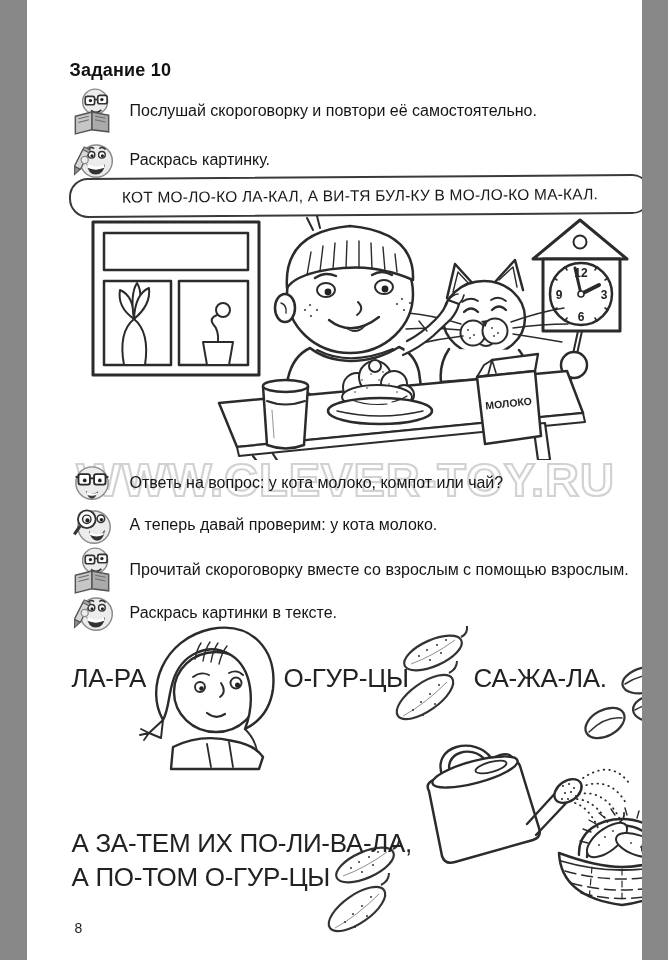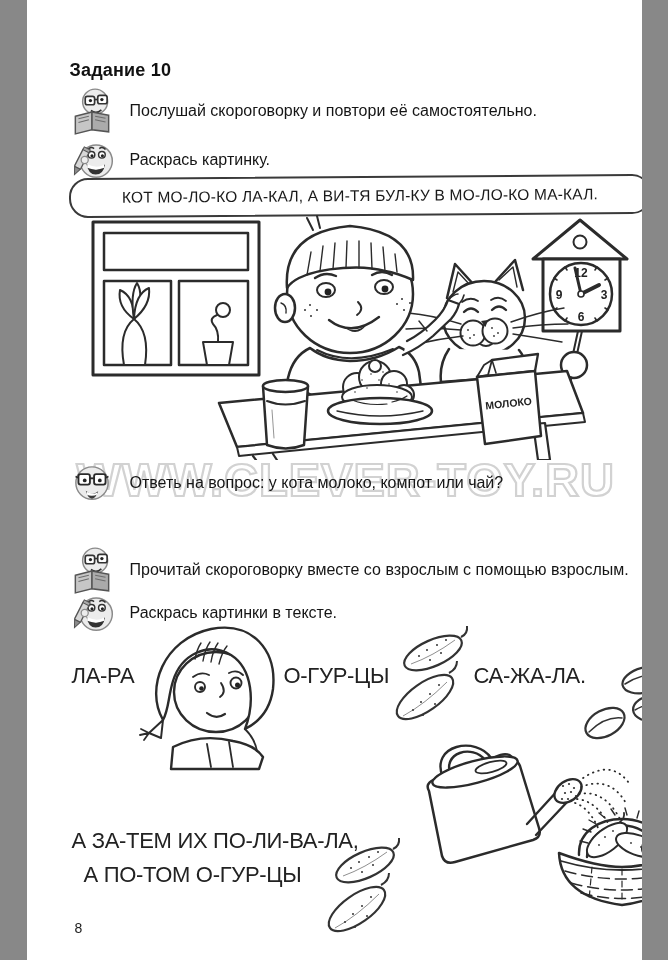--- a/index.html
+++ b/index.html
@@ -19,21 +19,21 @@
   }
   .scene{position:absolute;left:40px;top:214px;z-index:1;}
   .watermark{
     position:absolute;left:50px;top:452px;width:612px;z-index:5;
     font-size:47px;font-weight:700;letter-spacing:1px;white-space:nowrap;
     color:rgba(225,225,225,.85);
     -webkit-text-fill-color:rgba(255,255,255,.55);
     -webkit-text-stroke:2.2px #d2d2d2;
     pointer-events:none;
   }
-  .rtxt{position:absolute;font-size:22px;color:#222;white-space:nowrap;letter-spacing:-.3px;z-index:6;}
+  .rtxt{position:absolute;font-size:26px;color:#222;white-space:nowrap;letter-spacing:-.3px;z-index:6;}
   .rpic{position:absolute;z-index:4;}
   .pagenum{position:absolute;left:48px;top:920px;font-size:14px;color:#222;}
   svg{display:block;}
   .defs{position:absolute;width:0;height:0;overflow:hidden;}
 </style>
 </head>
 <body>
 
 <svg class="defs" aria-hidden="true">
   <defs>
@@ -266,20 +266,26 @@
   </svg>
 
   <div class="watermark">WWW.CLEVER-TOY.RU</div>
 
   <div class="inst" style="top:458px">
     <svg class="icon">
         <use href="#sym-glasses"></use>
       </svg>
     <span class="txt">Ответь на вопрос: у кота молоко, компот или чай?</span>
   </div>
+  <div class="inst" style="top:500px">
+    <svg class="icon">
+        <use href="#sym-magnifier"></use>
+      </svg>
+    <span class="txt">А теперь давай проверим: у кота молоко.</span>
+  </div>
   <div class="inst" style="top:545px">
     <svg class="icon">
         <use href="#sym-reading"></use>
       </svg>
     <span class="txt">Прочитай скороговорку вместе со взрослым с помощью взрослым.</span>
   </div>
   <div class="inst" style="top:588px">
     <svg class="icon">
         <use href="#sym-pencil"></use>
       </svg>
@@ -340,21 +346,21 @@
     </g>
     <g stroke-width="1.8" stroke-dasharray="0.6 5" stroke-linecap="round">
       <path d="M184,42 Q214,22 232,50"></path>
       <path d="M182,51 Q212,39 228,69"></path>
       <path d="M180,58 Q206,53 222,85"></path>
       <path d="M178,63 Q200,65 214,97"></path>
       <path d="M176,67 Q194,73 204,105"></path>
     </g>
   </svg>
 
-  <div class="rtxt" style="left:57px;top:862px">А ПО-ТОМ О-ГУР-ЦЫ</div>
+  <div class="rtxt" style="left:45px;top:862px">А ПО-ТОМ О-ГУР-ЦЫ</div>
   <svg class="rpic" style="left:288px;top:832px" width="92" height="110">
       <use href="#sym-cucumbers"></use>
     </svg>
   <svg class="rpic" style="left:520px;top:793px" width="150" height="122" viewBox="0 0 150 122" fill="none" stroke="#2b2b2b" stroke-width="2.4" stroke-linecap="round" stroke-linejoin="round">
     <path d="M32,62 C30,14 120,14 118,62" stroke-width="2.4"></path>
     <path d="M40,64 C40,22 110,22 110,64" stroke-width="2.4"></path>
     <path d="M33,48 l8,2 M36,36 l8,3 M42,27 l7,4 M52,20 l6,5 M64,16 l4,6 M78,15 l2,7 M92,18 l-2,7 M103,24 l-5,5 M111,34 l-7,3" stroke-width="1.4"></path>
     <ellipse cx="60" cy="47" rx="24" ry="11" transform="rotate(-38 60 47)" fill="#fff" stroke-width="2"></ellipse>
     <path d="M73,29 q5,-4 4,-9" stroke-width="1.8"></path>
     <ellipse cx="90" cy="52" rx="22" ry="10" transform="rotate(20 90 52)" fill="#fff" stroke-width="2"></ellipse>

